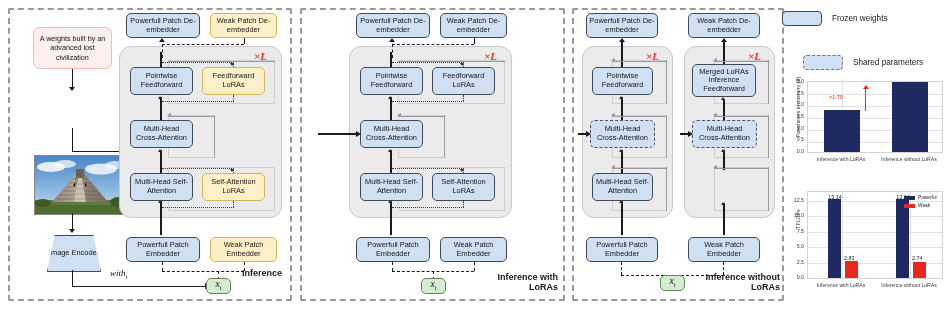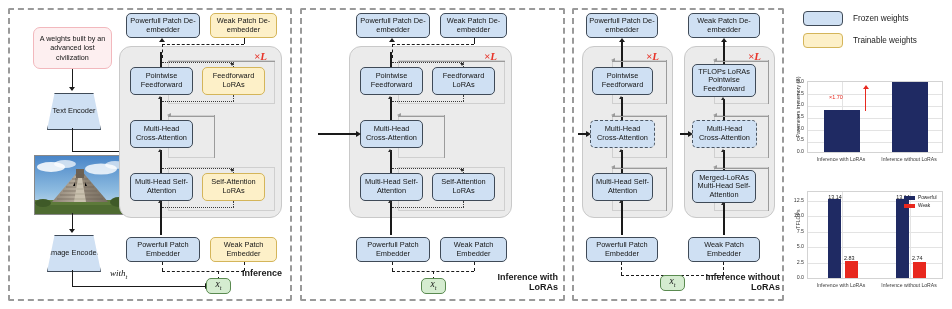--- a/index.html
+++ b/index.html
@@ -77,21 +77,20 @@
 <body>
 
 <div id="root">
 
   <div class="panel" style="left:8px;top:8px;width:284px;height:293px;"></div>
 
   <div class="node pink" style="left:33px;top:27px;width:79px;height:42px;font-size:7.2px;line-height:9.4px;">A weights built by an advanced lost civilization</div>
   <div class="ln lnv" style="left:72px;top:69px;height:20px;"></div>
   <div class="arrD" style="left:69.3px;top:87px;"></div>
 
-  <div class="trap" style="left:47px;top:93px;width:52px;height:35px;">Text Encoder</div>
   <div class="ln lnv" style="left:72px;top:128px;height:24px;"></div>
   <div class="ln lnh" style="left:72px;top:151px;width:57px;"></div>
   <div class="arrR" style="left:128px;top:148.2px;"></div>
 
   <div class="photo" style="left:34px;top:155px;width:90px;height:58px;">
     <svg width="90" height="58" viewBox="0 0 90 58" preserveAspectRatio="none">
       <defs>
         <linearGradient id="sky" x1="0" y1="0" x2="0" y2="1">
           <stop offset="0%" stop-color="#4a86c8"></stop>
             <stop offset="60%" stop-color="#8dbbe0"></stop>
@@ -299,23 +298,22 @@
   <div class="ln lnh gry" style="left:612px;top:167.5px;width:55px;"></div>
   <div class="arrL-g" style="left:611px;top:165px;"></div>
 
   <div class="block" style="left:684px;top:46px;width:91px;height:172px;"></div>
   <div class="subblock" style="left:714px;top:60px;width:55px;height:44px;"></div>
   <div class="subblock" style="left:714px;top:115px;width:55px;height:43px;"></div>
   <div class="subblock" style="left:714px;top:167px;width:55px;height:44px;"></div>
   <div class="xl" style="left:748px;top:50px;">×L</div>
 
   <div class="node blue" style="left:688px;top:13px;width:72px;height:25px;">Weak Patch De-embedder</div>
-  <div class="node blue" style="left:692px;top:64px;width:64px;height:33px;">TFLOPs LoRAs Pointwise Feedforward</div>
+  <div class="node blue" style="left:692px;top:64px;width:64px;height:33px;">Merged LoRAs Inference Feedforward</div>
   <div class="node blue dashednode" style="left:692px;top:120px;width:65px;height:28px;">Multi-Head Cross-Attention</div>
-  <div class="node blue" style="left:692px;top:170px;width:64px;height:33px;">Merged-LoRAs Multi-Head Self-Attention</div>
   <div class="node blue" style="left:688px;top:237px;width:72px;height:25px;">Weak Patch Embedder</div>
 
   <div class="ln lnv" style="left:723.3px;top:40px;height:24px;"></div>
   <div class="arrU" style="left:720.6px;top:38px;"></div>
   <div class="ln lnv" style="left:723.3px;top:99px;height:21px;"></div>
   <div class="arrU-s" style="left:721.4px;top:97px;"></div>
   <div class="ln lnv" style="left:723.3px;top:150px;height:20px;"></div>
   <div class="arrU-s" style="left:721.4px;top:149px;"></div>
   <div class="ln lnv" style="left:723.3px;top:203px;height:32px;"></div>
   <div class="arrU-s" style="left:721.4px;top:202px;"></div>
@@ -335,27 +333,27 @@
 
   <div class="dash-h" style="left:621px;top:275px;width:103px;"></div>
   <div class="dash-v" style="left:621px;top:262px;height:13px;"></div>
   <div class="dash-v" style="left:723px;top:262px;height:13px;"></div>
 
   <div class="node green" style="left:660px;top:275px;width:25px;height:16px;">
     <span class="xt"><span>x</span><sub>t</sub></span>
   </div>
   <div class="panel-label" style="left:700px;top:272px;width:80px;">Inference without LoRAs</div>
 
-  <div class="lg-row" style="left:803px;top:11px;justify-content:center;">
+  <div class="lg-row" style="left:782px;top:11px;justify-content:center;">
     <div class="lg-sw" style="background:#cfe0f3;border:1.2px solid #3f4a57;"></div>
     <div class="lg-tx">Frozen weights</div>
   </div>
-  <div class="lg-row" style="left:803px;top:33px;">
-    <div class="lg-sw" style="background:#fdf0c8;border:1.2px solid #d4b55a;"></div>
-    <div class="lg-tx">Trainable weights</div>
+  <div class="lg-row" style="left:803px;top:55px;">
+    <div class="lg-sw" style="background:#cfe0f3;border:1.5px dashed #6b7480;"></div>
+    <div class="lg-tx">Shared parameters</div>
   </div>
 
   <div class="chart" style="left:790px;top:76px;width:160px;height:96px;">
     <div class="ylab" style="left:-24px;top:28px;width:64px;text-align:center;">Parameters in memory (B)</div>
 
     <div class="ytick" style="left:0px;top:2px;width:14px;">3.0</div>
     <div class="ytick" style="left:0px;top:13.6px;width:14px;">2.5</div>
     <div class="ytick" style="left:0px;top:25.3px;width:14px;">2.0</div>
     <div class="ytick" style="left:0px;top:37px;width:14px;">1.5</div>
     <div class="ytick" style="left:0px;top:48.6px;width:14px;">1.0</div>

